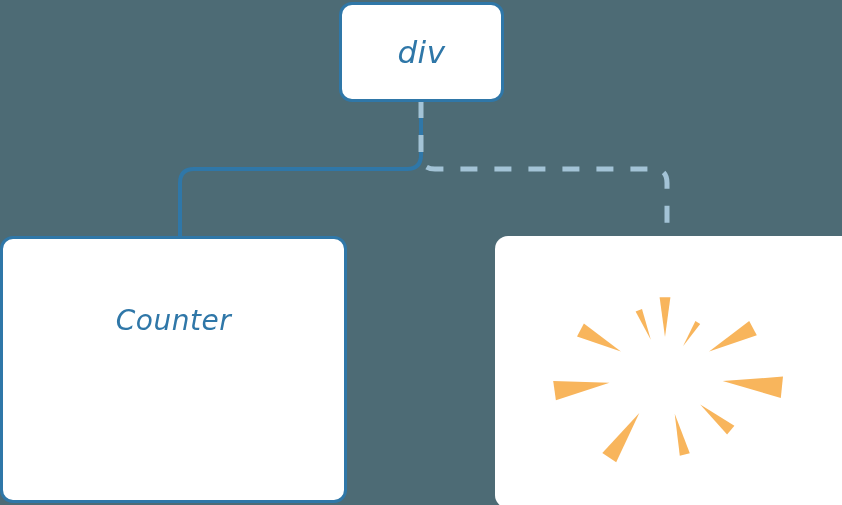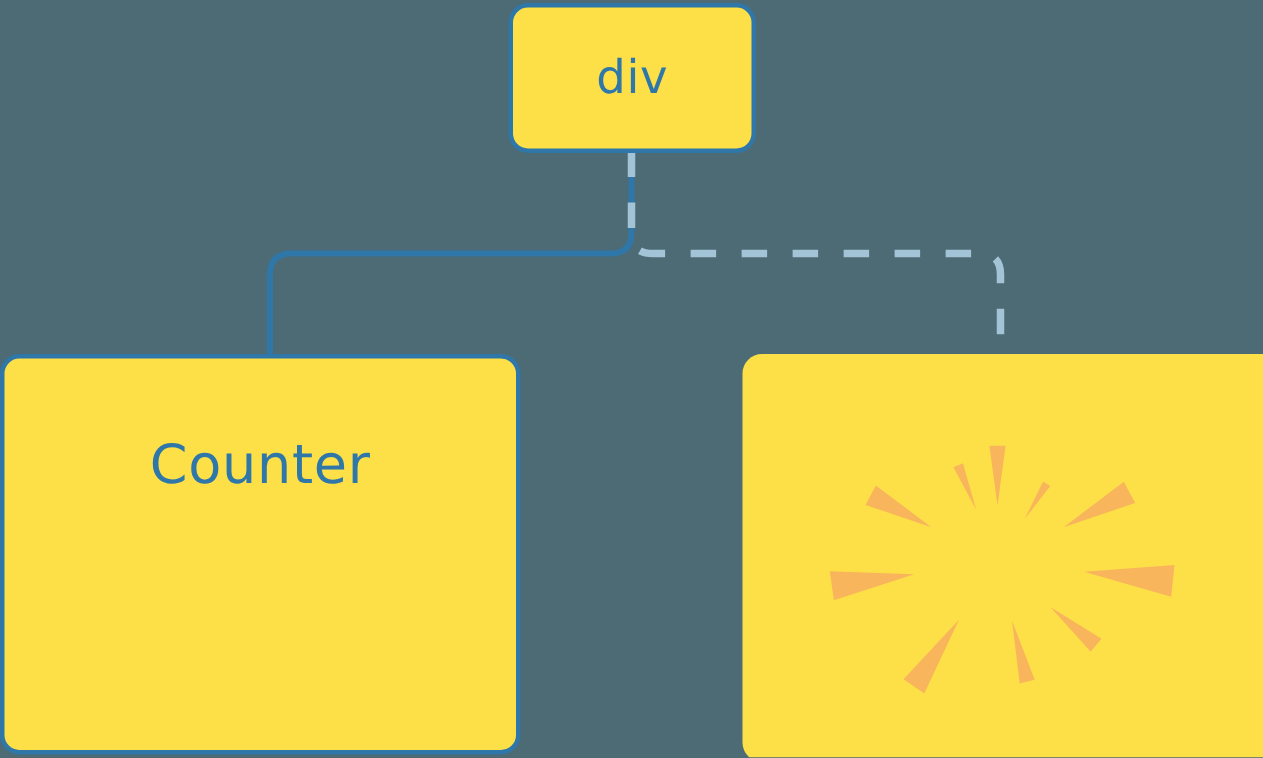--- a/index.html
+++ b/index.html
@@ -28,23 +28,24 @@
     left: 0;
     top: 0;
     width: 842px;
     height: 505px;
     z-index: 1;
   }
 
   
   .node {
     position: absolute;
-    background: #fde047;
+    background: #ffffff;
     box-sizing: border-box;
     z-index: 2;
+    font-style: italic;
   }
   .node.bordered {
     border: 3px solid #2f77a8;
   }
 
   #node-div {
     left: 339px;
     top: 2px;
     width: 165px;
     height: 100px;
@@ -65,23 +66,23 @@
     top: 236px;
     width: 347px;
     height: 267px;
     border-radius: 13px;
     display: flex;
     flex-direction: column;
     align-items: center;
   }
   #node-counter .node-title {
     color: #2f77a8;
-    font-size: 36px;
+    font-size: 28px;
     line-height: 1;
-    margin-top: 54px;
+    margin-top: 68px;
     letter-spacing: 0.5px;
   }
 
   
   .state-pill {
     position: absolute;
     left: 42px;
     top: 355px;
     width: 268px;
     height: 104px;

